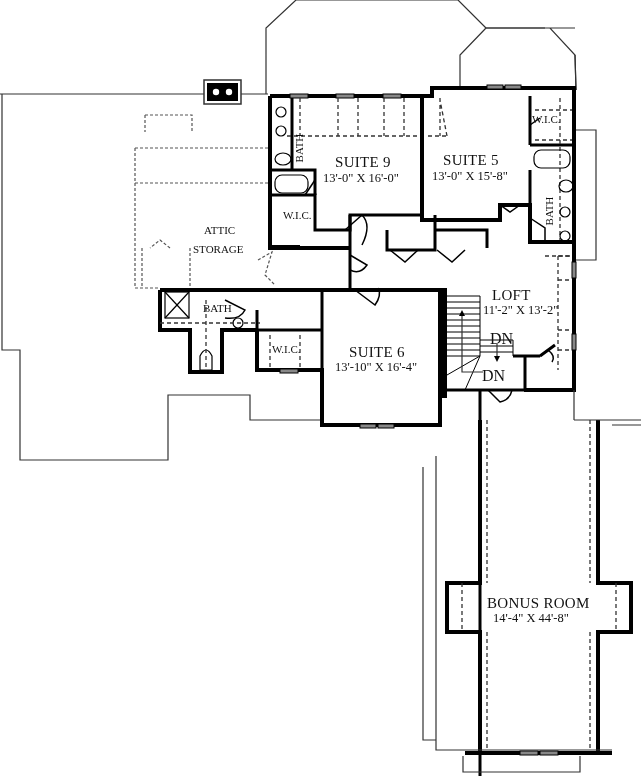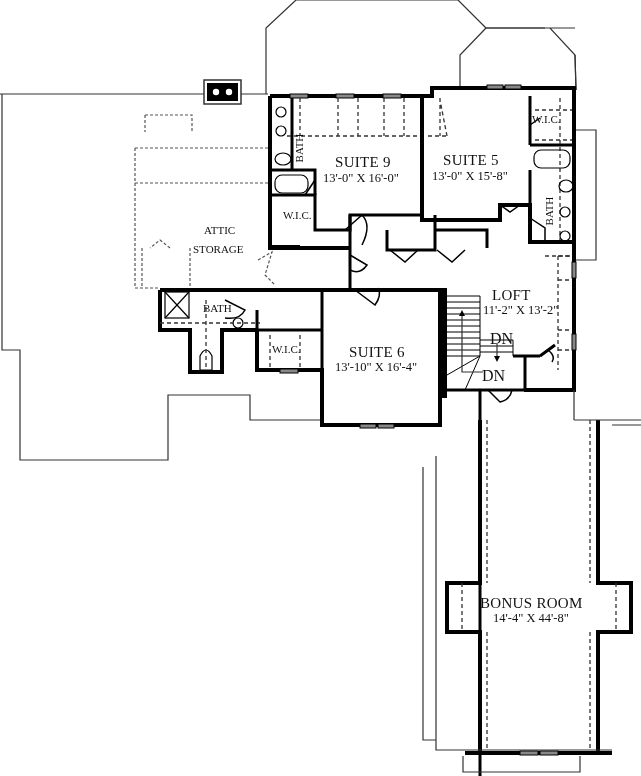--- a/index.html
+++ b/index.html
@@ -154,21 +154,21 @@
 
 <div class="lbl room" style="left:443px;top:152px;">SUITE 5</div>
 <div class="lbl dim" style="left:432px;top:170px;">13'-0" X 15'-8"</div>
 
 <div class="lbl room" style="left:349px;top:344px;">SUITE 6</div>
 <div class="lbl dim" style="left:335px;top:361px;">13'-10" X 16'-4"</div>
 
 <div class="lbl room" style="left:492px;top:287px;">LOFT</div>
 <div class="lbl dim" style="left:483px;top:304px;">11'-2" X 13'-2"</div>
 
-<div class="lbl room" style="left:480px;top:595px;">BONUS ROOM</div>
+<div class="lbl room" style="left:480px;top:595px;padding-left:7px;">BONUS ROOM</div>
 <div class="lbl dim" style="left:493px;top:612px;">14'-4" X 44'-8"</div>
 
 <div class="lbl small" style="left:204px;top:208px;margin-top:16px;">ATTIC</div>
 <div class="lbl small" style="left:193px;top:220px;margin-top:23px;">STORAGE</div>
 
 <div class="lbl small vert" style="left:284px;top:142px;width:30px;">BATH</div>
 <div class="lbl small" style="left:283px;top:209px;">W.I.C.</div>
 <div class="lbl small" style="left:532px;top:113px;">W.I.C.</div>
 <div class="lbl small vert" style="left:534px;top:205px;width:30px;">BATH</div>
 <div class="lbl small" style="left:203px;top:302px;">BATH</div>

